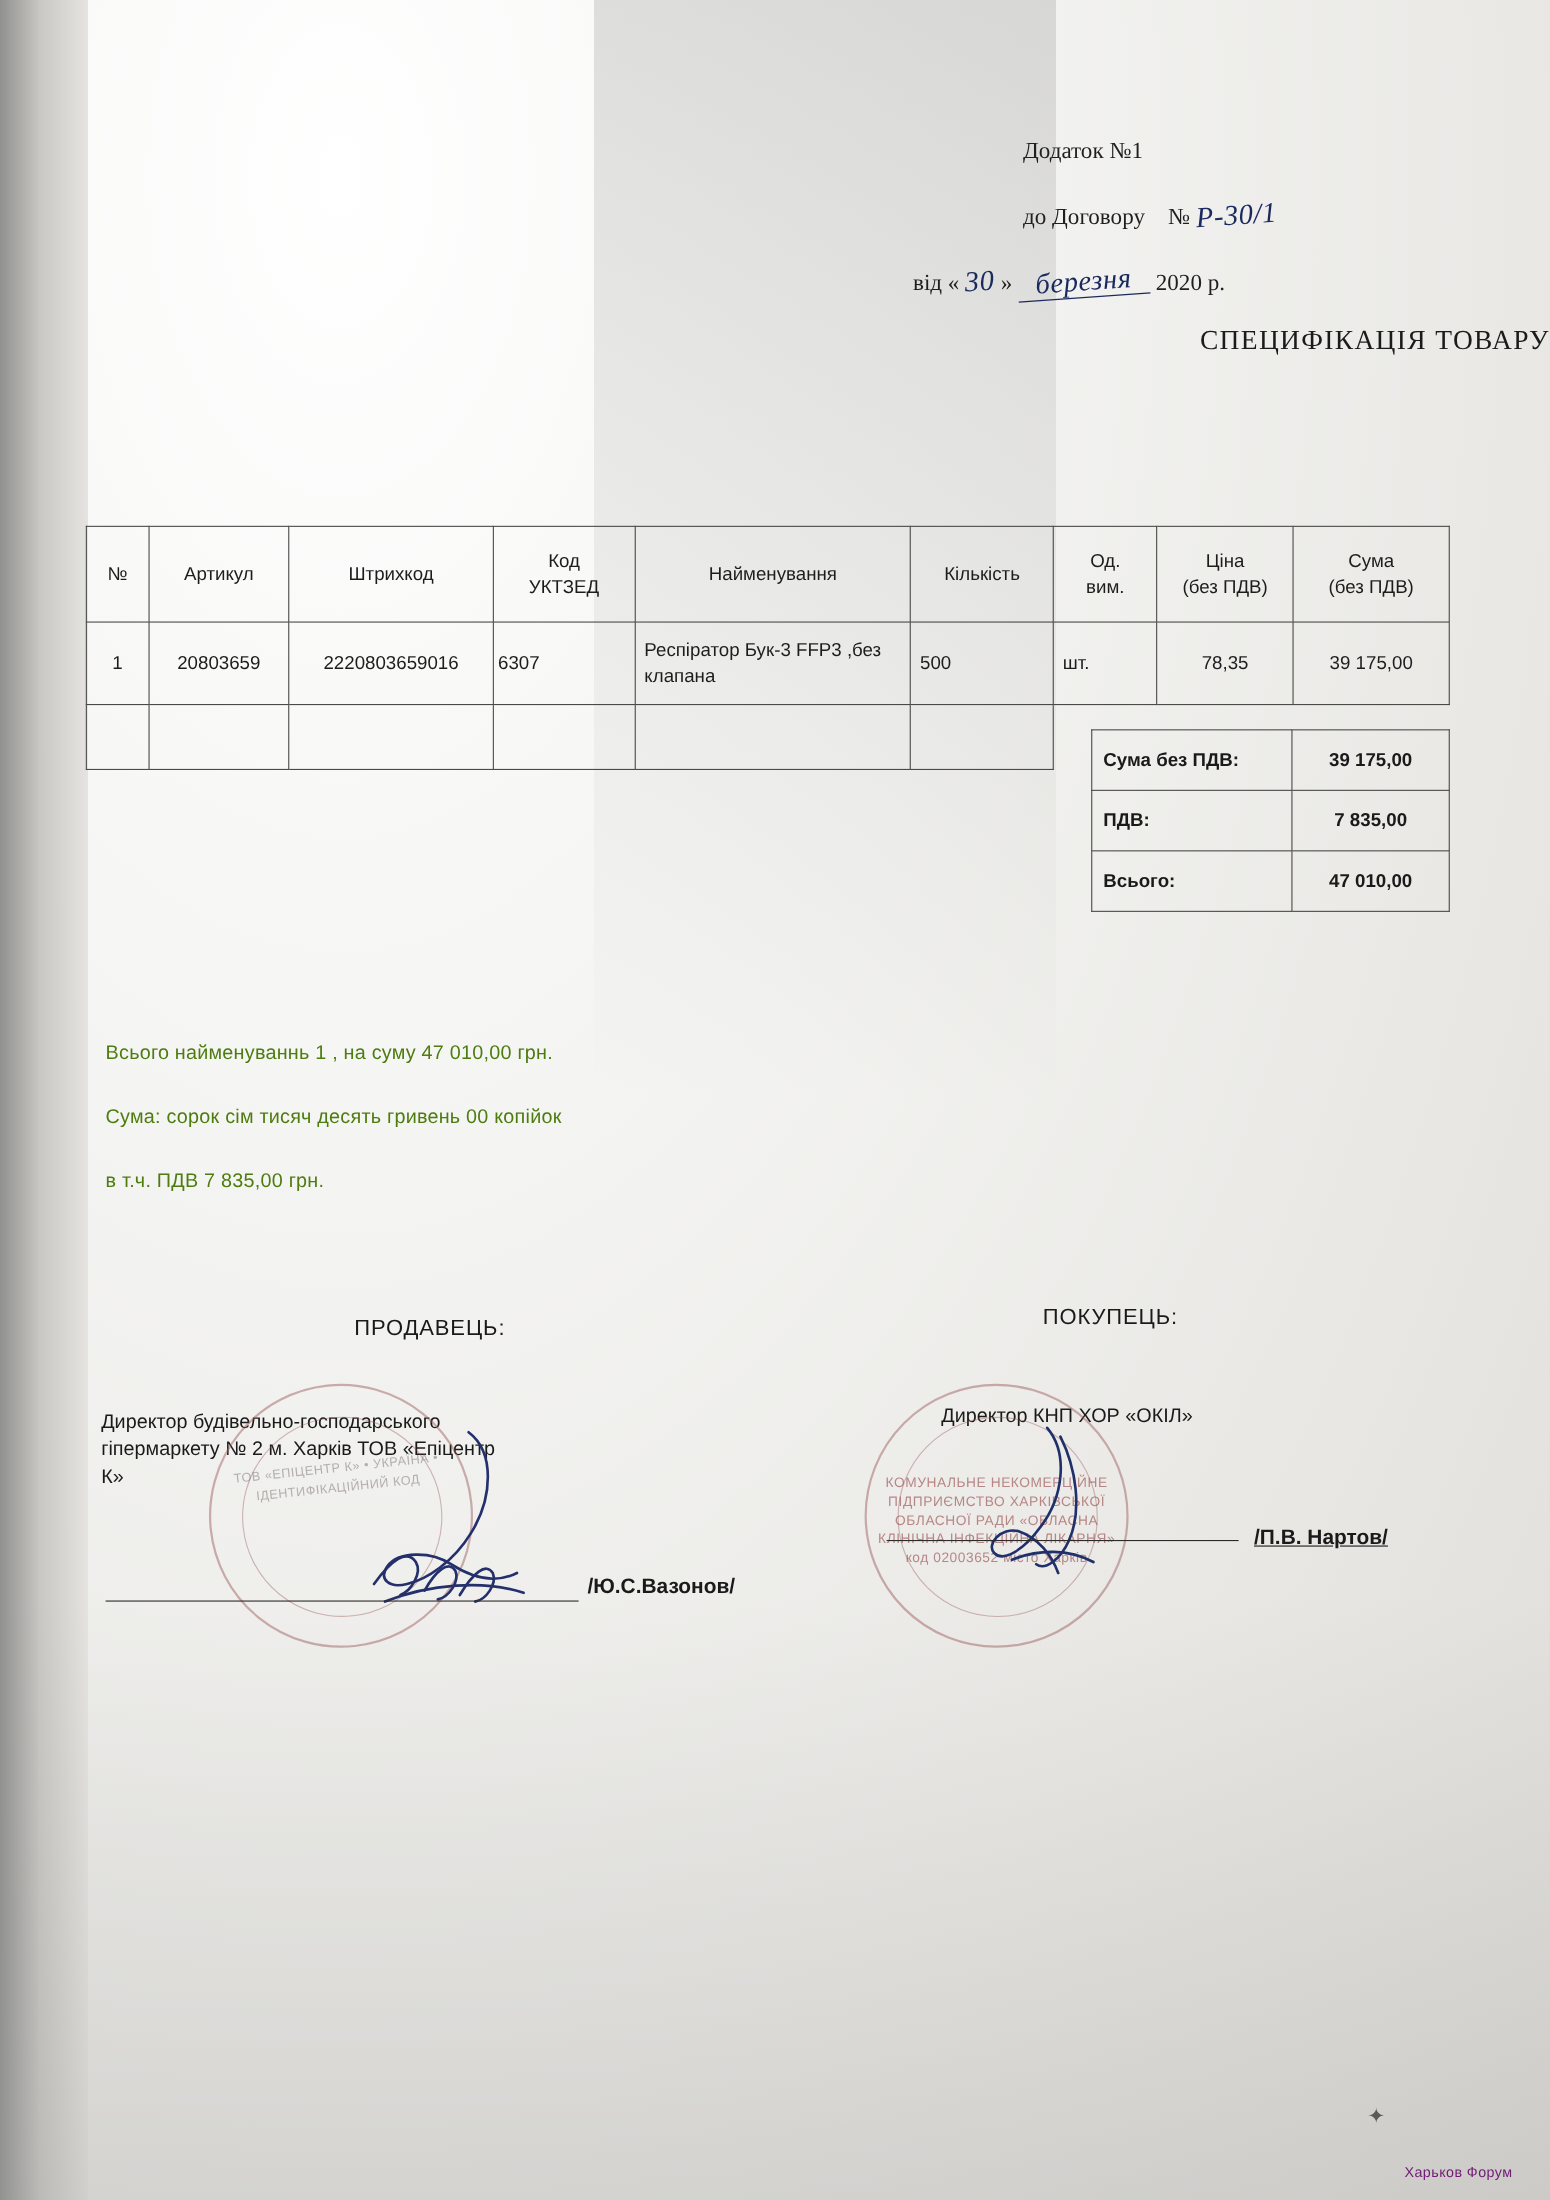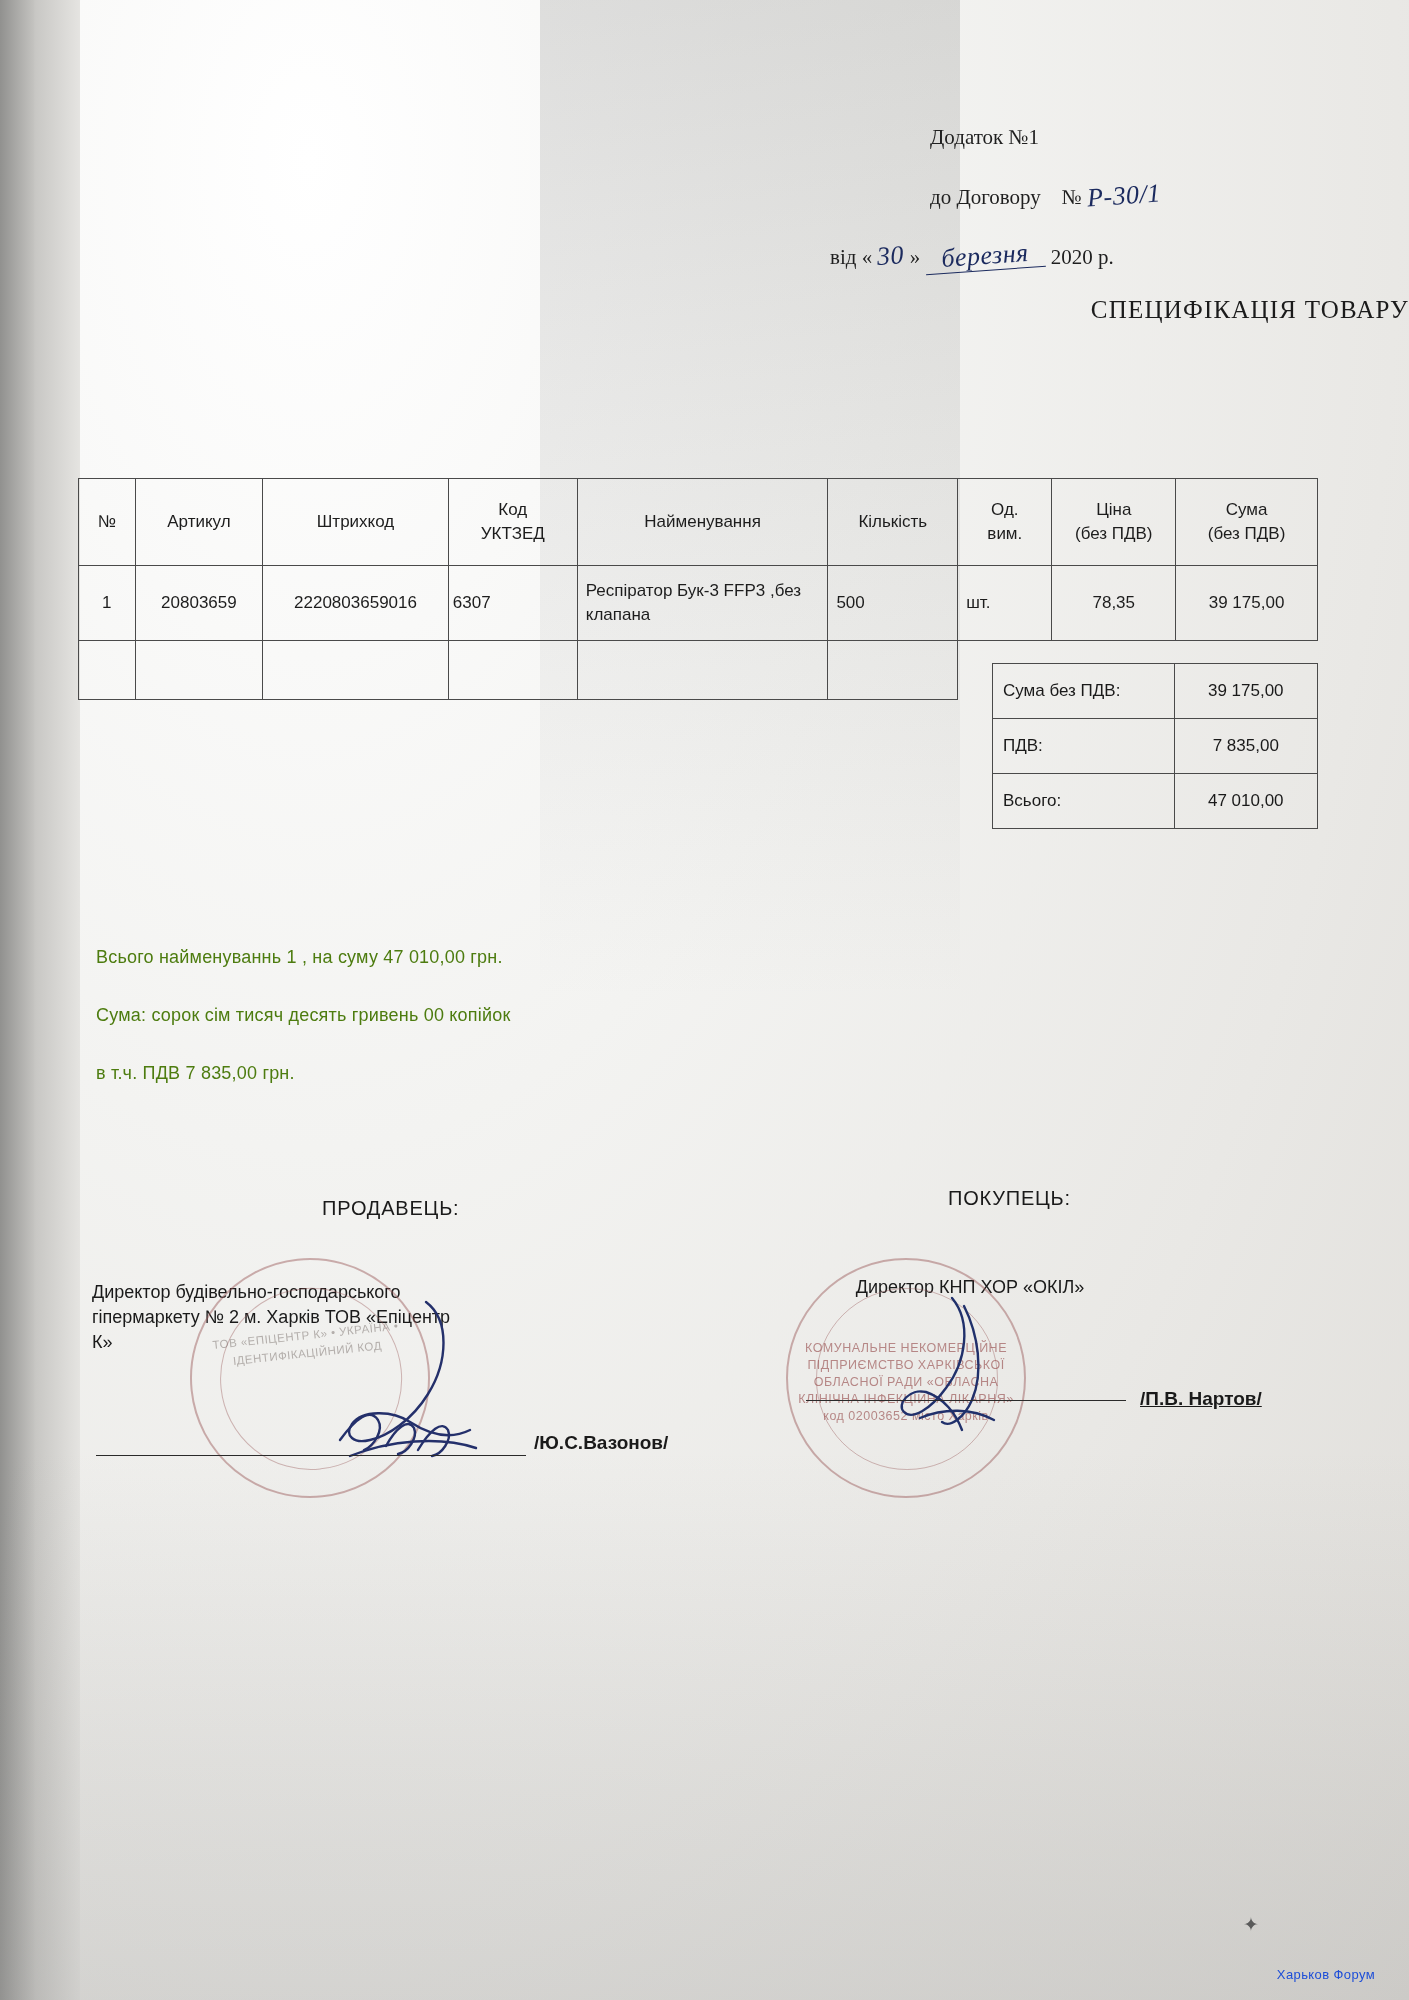--- a/index.html
+++ b/index.html
@@ -119,20 +119,21 @@
   .data-row td { height: 62px; vertical-align: top; padding-top: 8px; }
   .name-cell { line-height: 24px; }
 
   
   .totals {
     position: absolute;
     left: 992px;
     top: 663px;
     width: 326px;
     font-size: 17px;
+    font-weight: bold;
   }
   table.tot {
     border-collapse: collapse;
     width: 326px;
   }
   table.tot td {
     border: 1px solid #4a4a4a;
     padding: 9px 10px;
     height: 36px;
   }
@@ -269,21 +270,21 @@
   .scribble {
     position: absolute;
     pointer-events: none;
   }
 
   .footer-mark {
     position: absolute;
     right: 34px;
     bottom: 18px;
     font-size: 13px;
-    color: #1d4ed8;
+    color: #701a75;
     letter-spacing: .4px;
   }
   .footer-tick {
     position: absolute;
     right: 150px;
     bottom: 64px;
     font-size: 19px;
     color: #5a5a5a;
   }
 </style>

